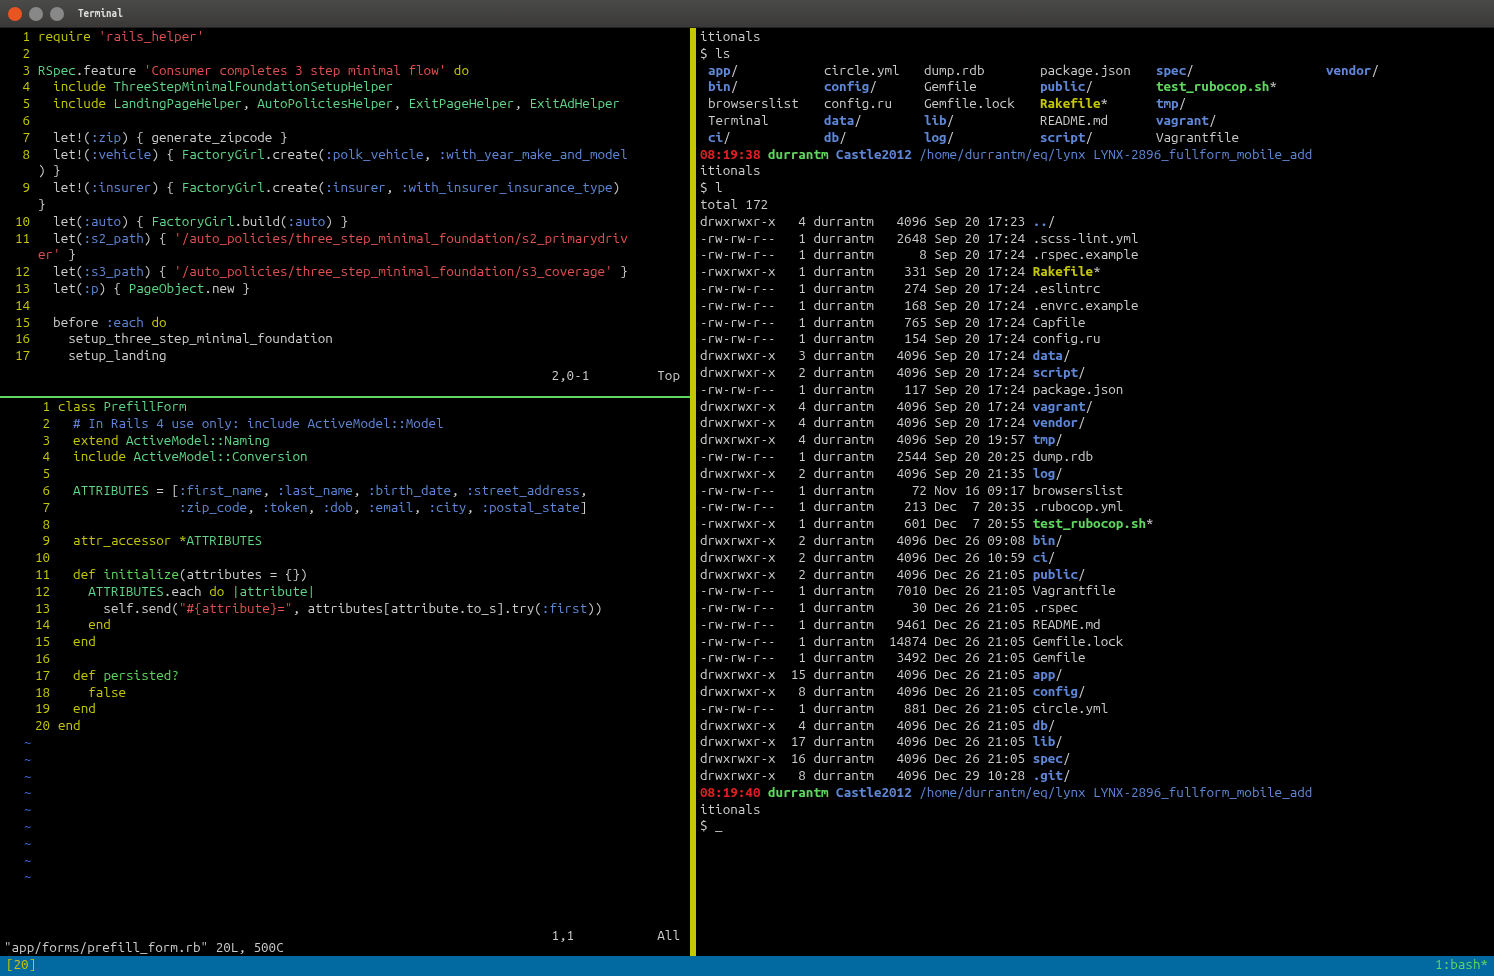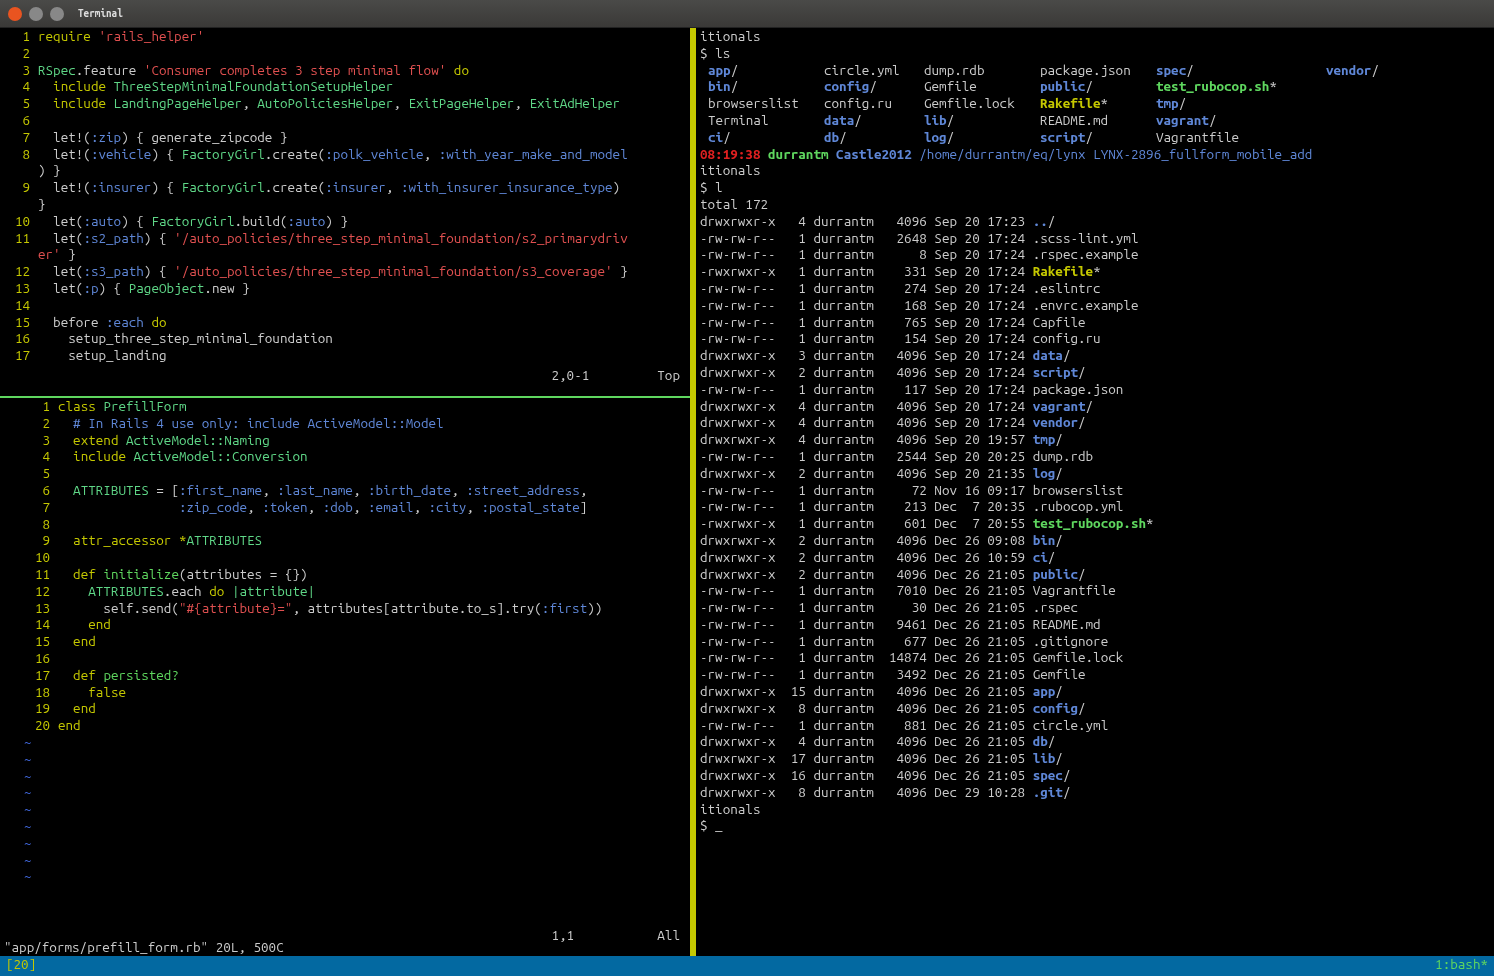--- a/index.html
+++ b/index.html
@@ -200,30 +200,30 @@
       <div class="line">drwxrwxr-x   2 durrantm   4096 Sep 20 21:35 <span class="dir">log</span>/</div>
       <div class="line">-rw-rw-r--   1 durrantm     72 Nov 16 09:17 browserslist</div>
       <div class="line">-rw-rw-r--   1 durrantm    213 Dec  7 20:35 .rubocop.yml</div>
       <div class="line">-rwxrwxr-x   1 durrantm    601 Dec  7 20:55 <span class="exec">test_rubocop.sh</span>*</div>
       <div class="line">drwxrwxr-x   2 durrantm   4096 Dec 26 09:08 <span class="dir">bin</span>/</div>
       <div class="line">drwxrwxr-x   2 durrantm   4096 Dec 26 10:59 <span class="dir">ci</span>/</div>
       <div class="line">drwxrwxr-x   2 durrantm   4096 Dec 26 21:05 <span class="dir">public</span>/</div>
       <div class="line">-rw-rw-r--   1 durrantm   7010 Dec 26 21:05 Vagrantfile</div>
       <div class="line">-rw-rw-r--   1 durrantm     30 Dec 26 21:05 .rspec</div>
       <div class="line">-rw-rw-r--   1 durrantm   9461 Dec 26 21:05 README.md</div>
-      <div class="line">-rw-rw-r--   1 durrantm    677 Dec 26 21:05 .gitignore</div>
       <div class="line">-rw-rw-r--   1 durrantm  14874 Dec 26 21:05 Gemfile.lock</div>
       <div class="line">-rw-rw-r--   1 durrantm   3492 Dec 26 21:05 Gemfile</div>
       <div class="line">drwxrwxr-x  15 durrantm   4096 Dec 26 21:05 <span class="dir">app</span>/</div>
       <div class="line">drwxrwxr-x   8 durrantm   4096 Dec 26 21:05 <span class="dir">config</span>/</div>
       <div class="line">-rw-rw-r--   1 durrantm    881 Dec 26 21:05 circle.yml</div>
       <div class="line">drwxrwxr-x   4 durrantm   4096 Dec 26 21:05 <span class="dir">db</span>/</div>
       <div class="line">drwxrwxr-x  17 durrantm   4096 Dec 26 21:05 <span class="dir">lib</span>/</div>
       <div class="line">drwxrwxr-x  16 durrantm   4096 Dec 26 21:05 <span class="dir">spec</span>/</div>
       <div class="line">drwxrwxr-x   8 durrantm   4096 Dec 29 10:28 <span class="dir">.git</span>/</div>
+      <div class="line"><span class="sh-time">08:19:40</span> <span class="sh-user">durrantm</span> <span class="sh-host">Castle2012</span> <span class="sh-path">/home/durrantm/eq/lynx</span> <span class="sh-branch">LYNX-2896_fullform_mobile_add</span></div>
       <div class="line">itionals</div>
       <div class="line">$ _</div>
     </div>
 </div>
 
 <div class="footer">
   <span class="footer-left">[20]</span>
   <span class="footer-center"></span>
   <span class="footer-right">1:bash*</span>
 </div>

